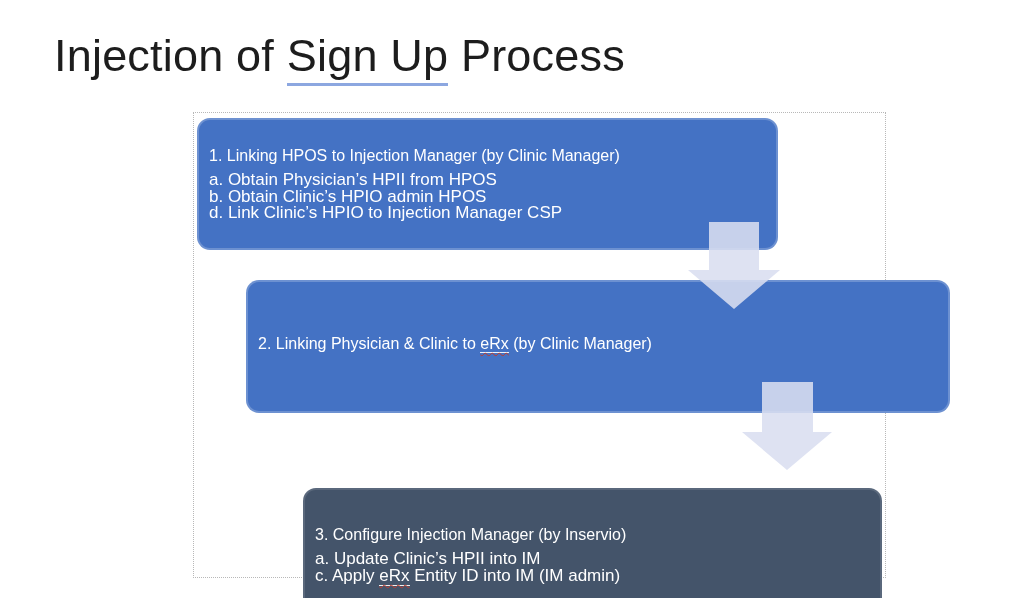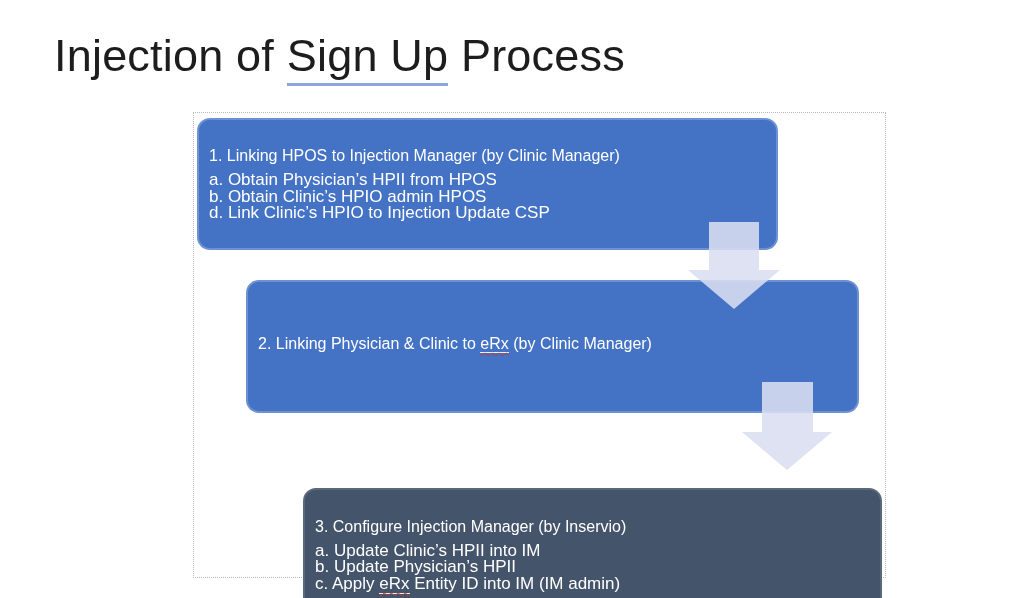--- a/index.html
+++ b/index.html
@@ -27,21 +27,21 @@
 
   
   .pbox {
     position:absolute; border-radius:13px; box-sizing:border-box;
     display:flex; flex-direction:column; justify-content:center;
     padding:8px 14px 8px 10px; color:#ffffff;
   }
   .pbox.blue { background:var(--box-blue,#4472C4); border:2px solid rgba(255,255,255,0.22); }
   .pbox.dark { background:var(--box-dark,#44546A); border:2px solid rgba(255,255,255,0.12);margin-top:48px; }
   #box1 { left:197px; top:118px; width:581px; height:132px; }
-  #box2 { left:246px; top:280px; width:613px; height:133px; }
+  #box2 { left:246px; top:280px; width:704px; height:133px; }
   #box3 { left:303px; top:440px; width:579px; height:133px; }
 
   .pbox .heading {
     font-size:16px; line-height:20px; margin:0 0 6px 0; white-space:nowrap;
   }
   .pbox .item {
     font-size:17px; line-height:16.6px; white-space:nowrap;
   }
 
   
@@ -65,35 +65,34 @@
   </div>
 
   <div id="frame"></div>
 
   <div id="box1" class="pbox blue">
     <div class="heading">
       <span>1. Linking HPOS to Injection Manager (by Clinic Manager)</span>
     </div>
     <div class="item"><span>a. Obtain Physician’s HPII from HPOS</span></div>
     <div class="item"><span>b. Obtain Clinic’s HPIO admin HPOS</span></div>
-    <div class="item"><span>d. Link Clinic’s HPIO to Injection Update CSP</span></div>
+    <div class="item"><span>d. Link Clinic’s HPIO to Injection Manager CSP</span></div>
   </div>
 
   <div id="box2" class="pbox blue">
     <div class="heading">
       <span>2. Linking Physician &amp; Clinic to </span><span class="erx">eRx</span><span> (by Clinic Manager)</span>
     </div>
   </div>
 
   <div id="box3" class="pbox dark">
     <div class="heading">
       <span>3. Configure Injection Manager (by Inservio)</span>
     </div>
     <div class="item"><span>a. Update Clinic’s HPII into IM</span></div>
-    <div class="item"><span>b. Update Physician’s HPII</span></div>
     <div class="item">
       <span>c. Apply </span><span class="erx">eRx</span><span> Entity ID into IM (IM admin)</span>
     </div>
   </div>
 
   <svg class="arrow" style="left:688px; top:222px;" width="92" height="87" viewBox="0 0 92 87">
     <polygon points="21,0 71,0 71,48 92,48 46,87 0,48 21,48"></polygon>
   </svg>
 
   <svg class="arrow" style="left:742px; top:382px;" width="90" height="88" viewBox="0 0 90 88">

